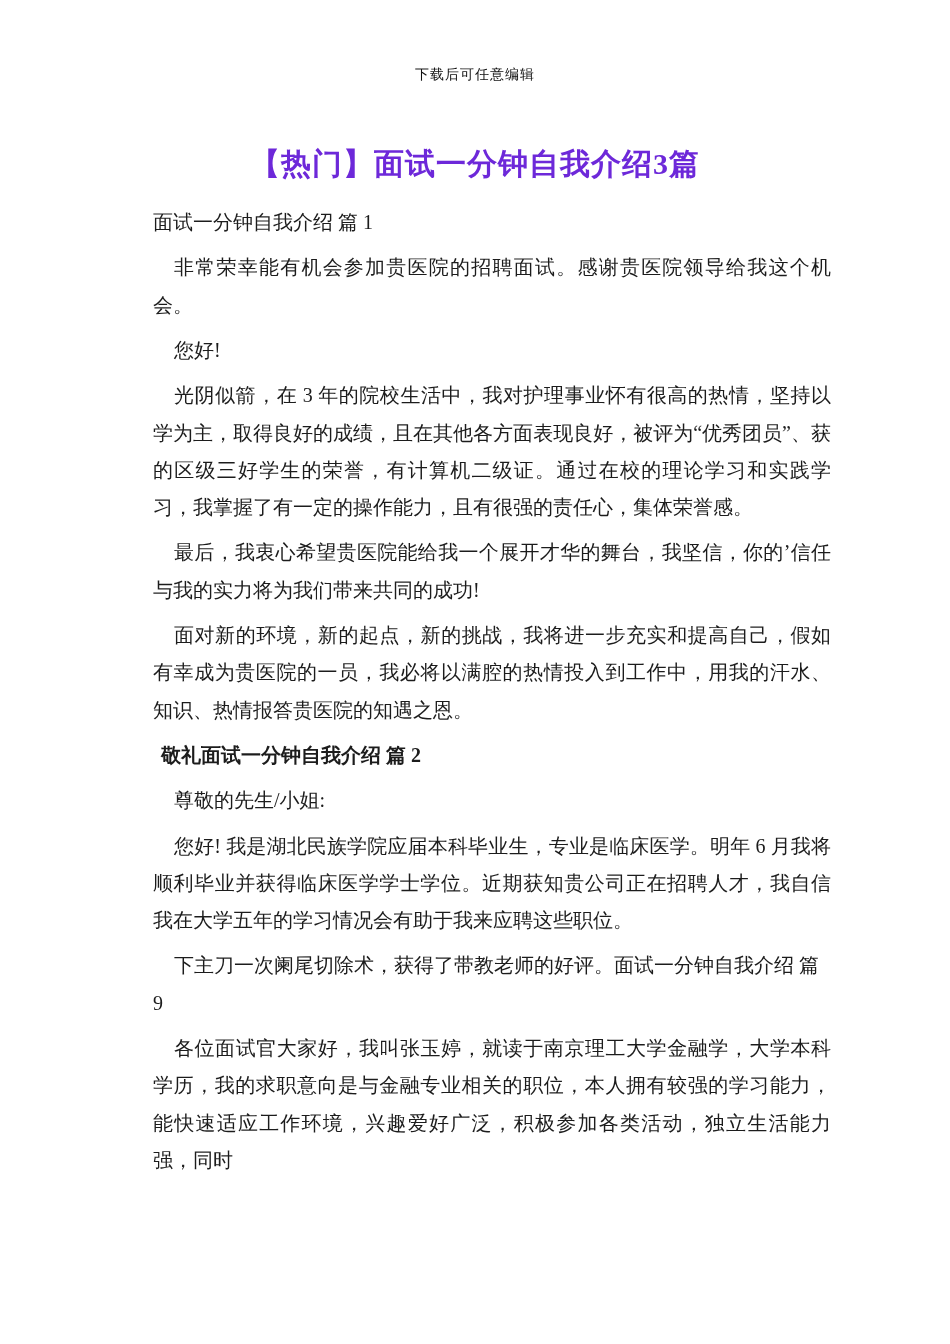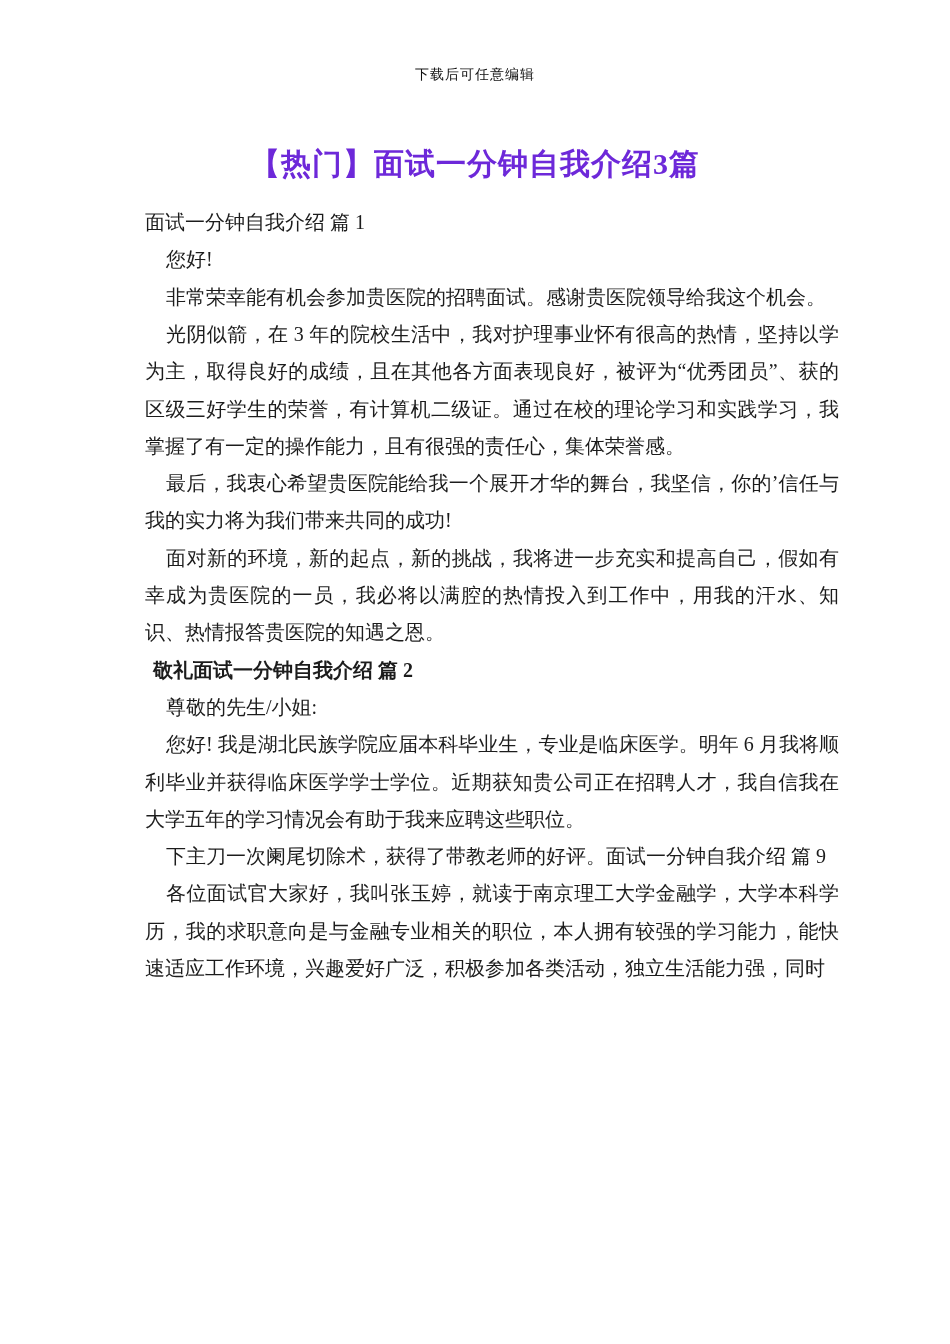--- a/index.html
+++ b/index.html
@@ -41,21 +41,21 @@
     margin-top: 16px;
     margin-left: 145px;
     width: 694px;
     font-size: 20px;
     line-height: 37.3px;
     text-align: justify;
     text-justify: inter-character;
     color: #1c1c1c;
   }
   .content p {
-    margin: 0;
+    margin: 8px;
     padding: 0;
   }
   p.sec-heading {
     text-indent: 0;
     text-align: left;
   }
   p.para {
     text-indent: 21px;
   }
   p.para-small-indent {
@@ -72,23 +72,23 @@
 <div class="page">
 
   <div class="edit-note">下载后可任意编辑</div>
 
   <h1 class="doc-title">【热门】面试一分钟自我介绍3篇</h1>
 
   <div class="content">
 
     <p class="sec-heading">面试一分钟自我介绍 篇 1</p>
 
+    <p class="para">非常荣幸能有机会参加贵医院的招聘面试。感谢贵医院领导给我这个机会。</p>
+
     <p class="para no-justify">您好!</p>
-
-    <p class="para">非常荣幸能有机会参加贵医院的招聘面试。感谢贵医院领导给我这个机会。</p>
 
 
     <p class="para">光阴似箭，在 3 年的院校生活中，我对护理事业怀有很高的热情，坚持以学为主，取得良好的成绩，且在其他各方面表现良好，被评为“优秀团员”、获的区级三好学生的荣誉，有计算机二级证。通过在校的理论学习和实践学习，我掌握了有一定的操作能力，且有很强的责任心，集体荣誉感。</p>
 
     <p class="para">最后，我衷心希望贵医院能给我一个展开才华的舞台，我坚信，你的’信任与我的实力将为我们带来共同的成功!</p>
 
     <p class="para">面对新的环境，新的起点，新的挑战，我将进一步充实和提高自己，假如有幸成为贵医院的一员，我必将以满腔的热情投入到工作中，用我的汗水、知识、热情报答贵医院的知遇之恩。</p>
 
 
     <p class="para-small-indent no-justify">敬礼面试一分钟自我介绍 篇 2</p>

